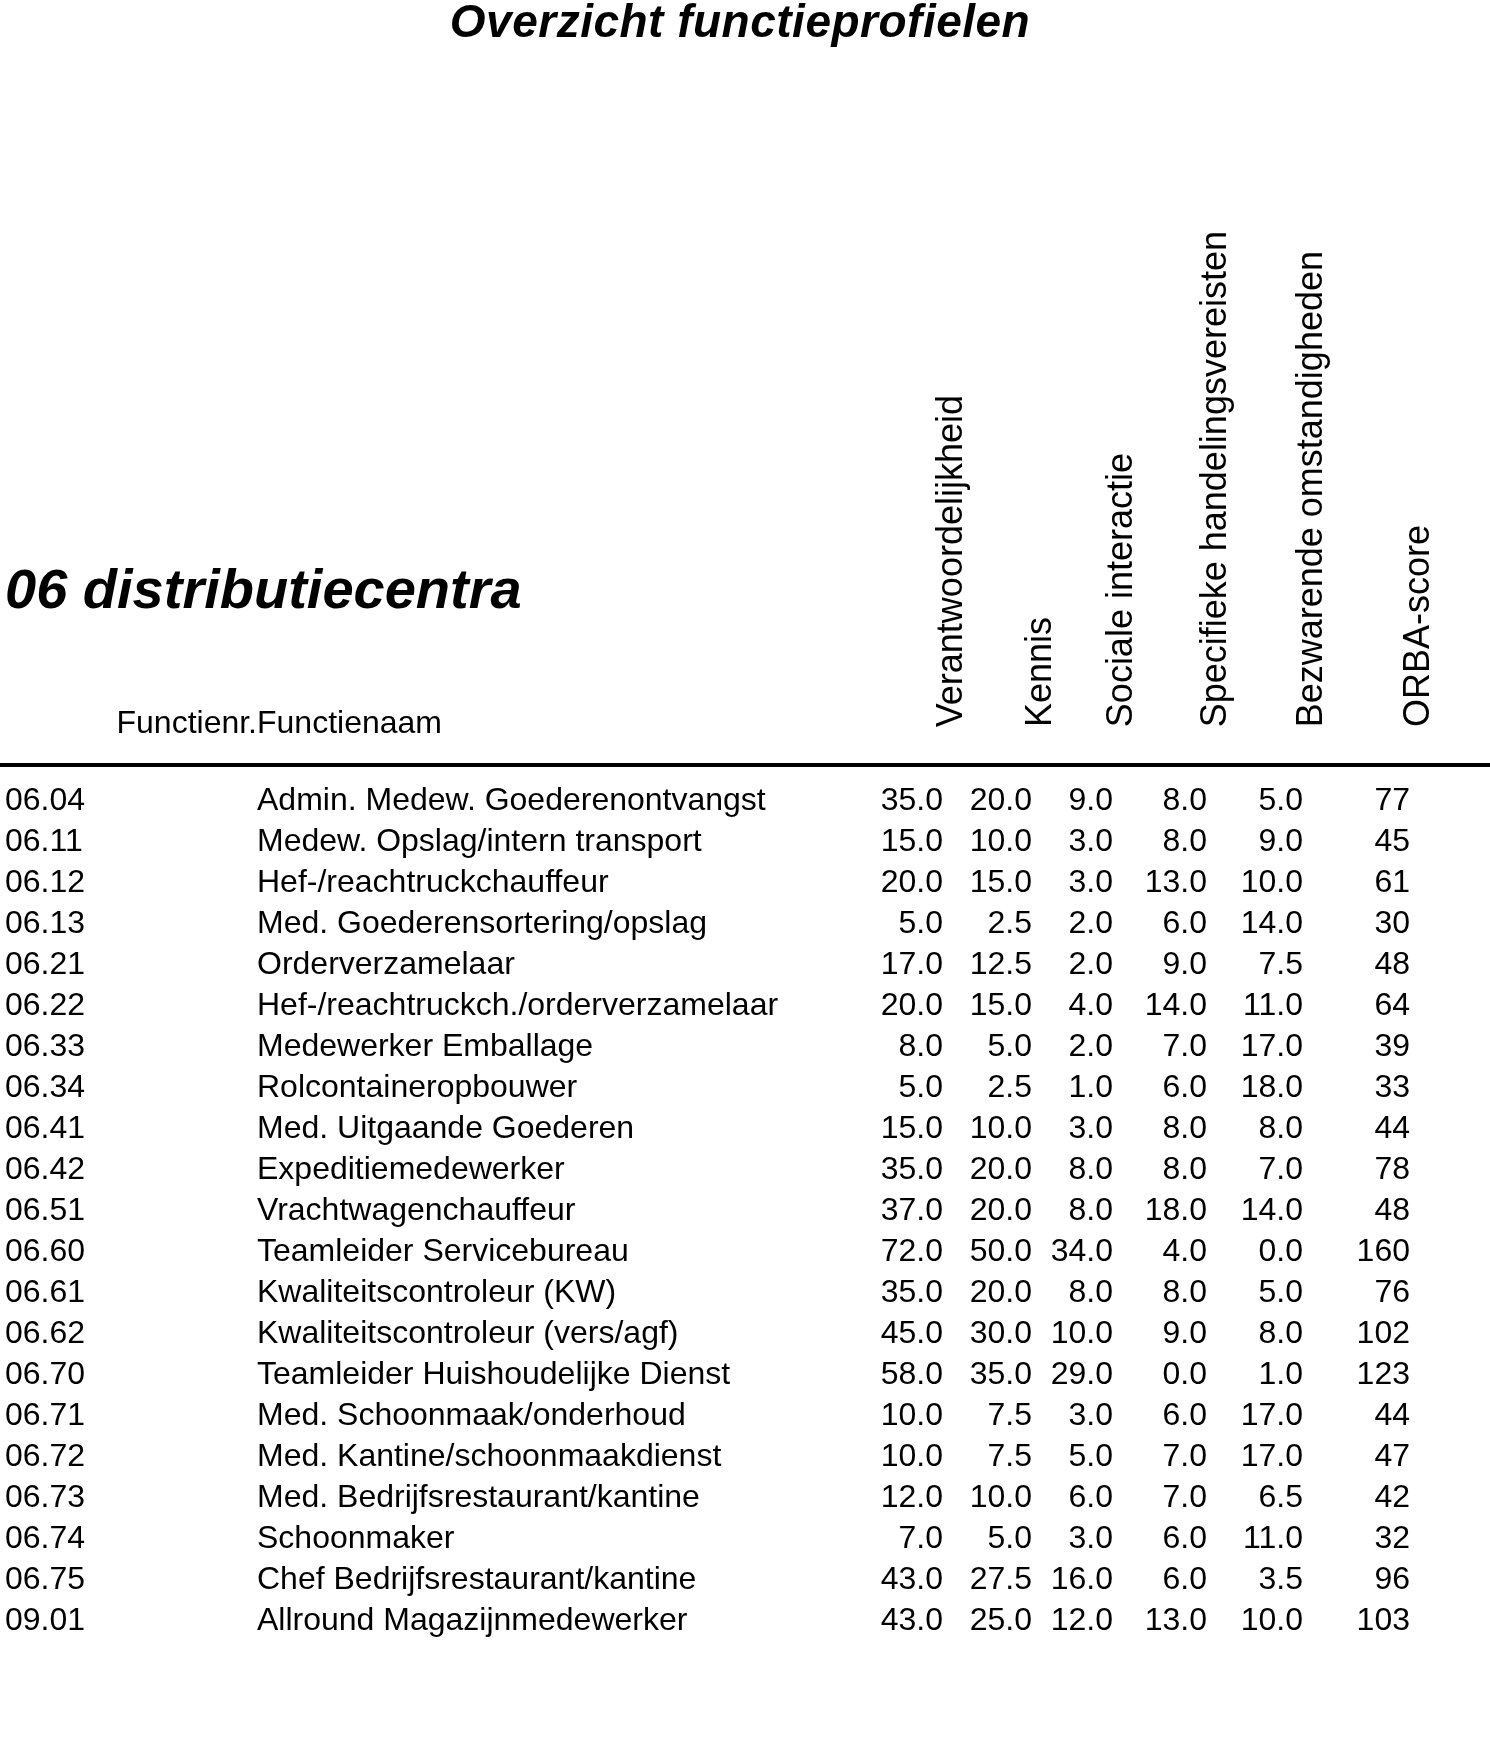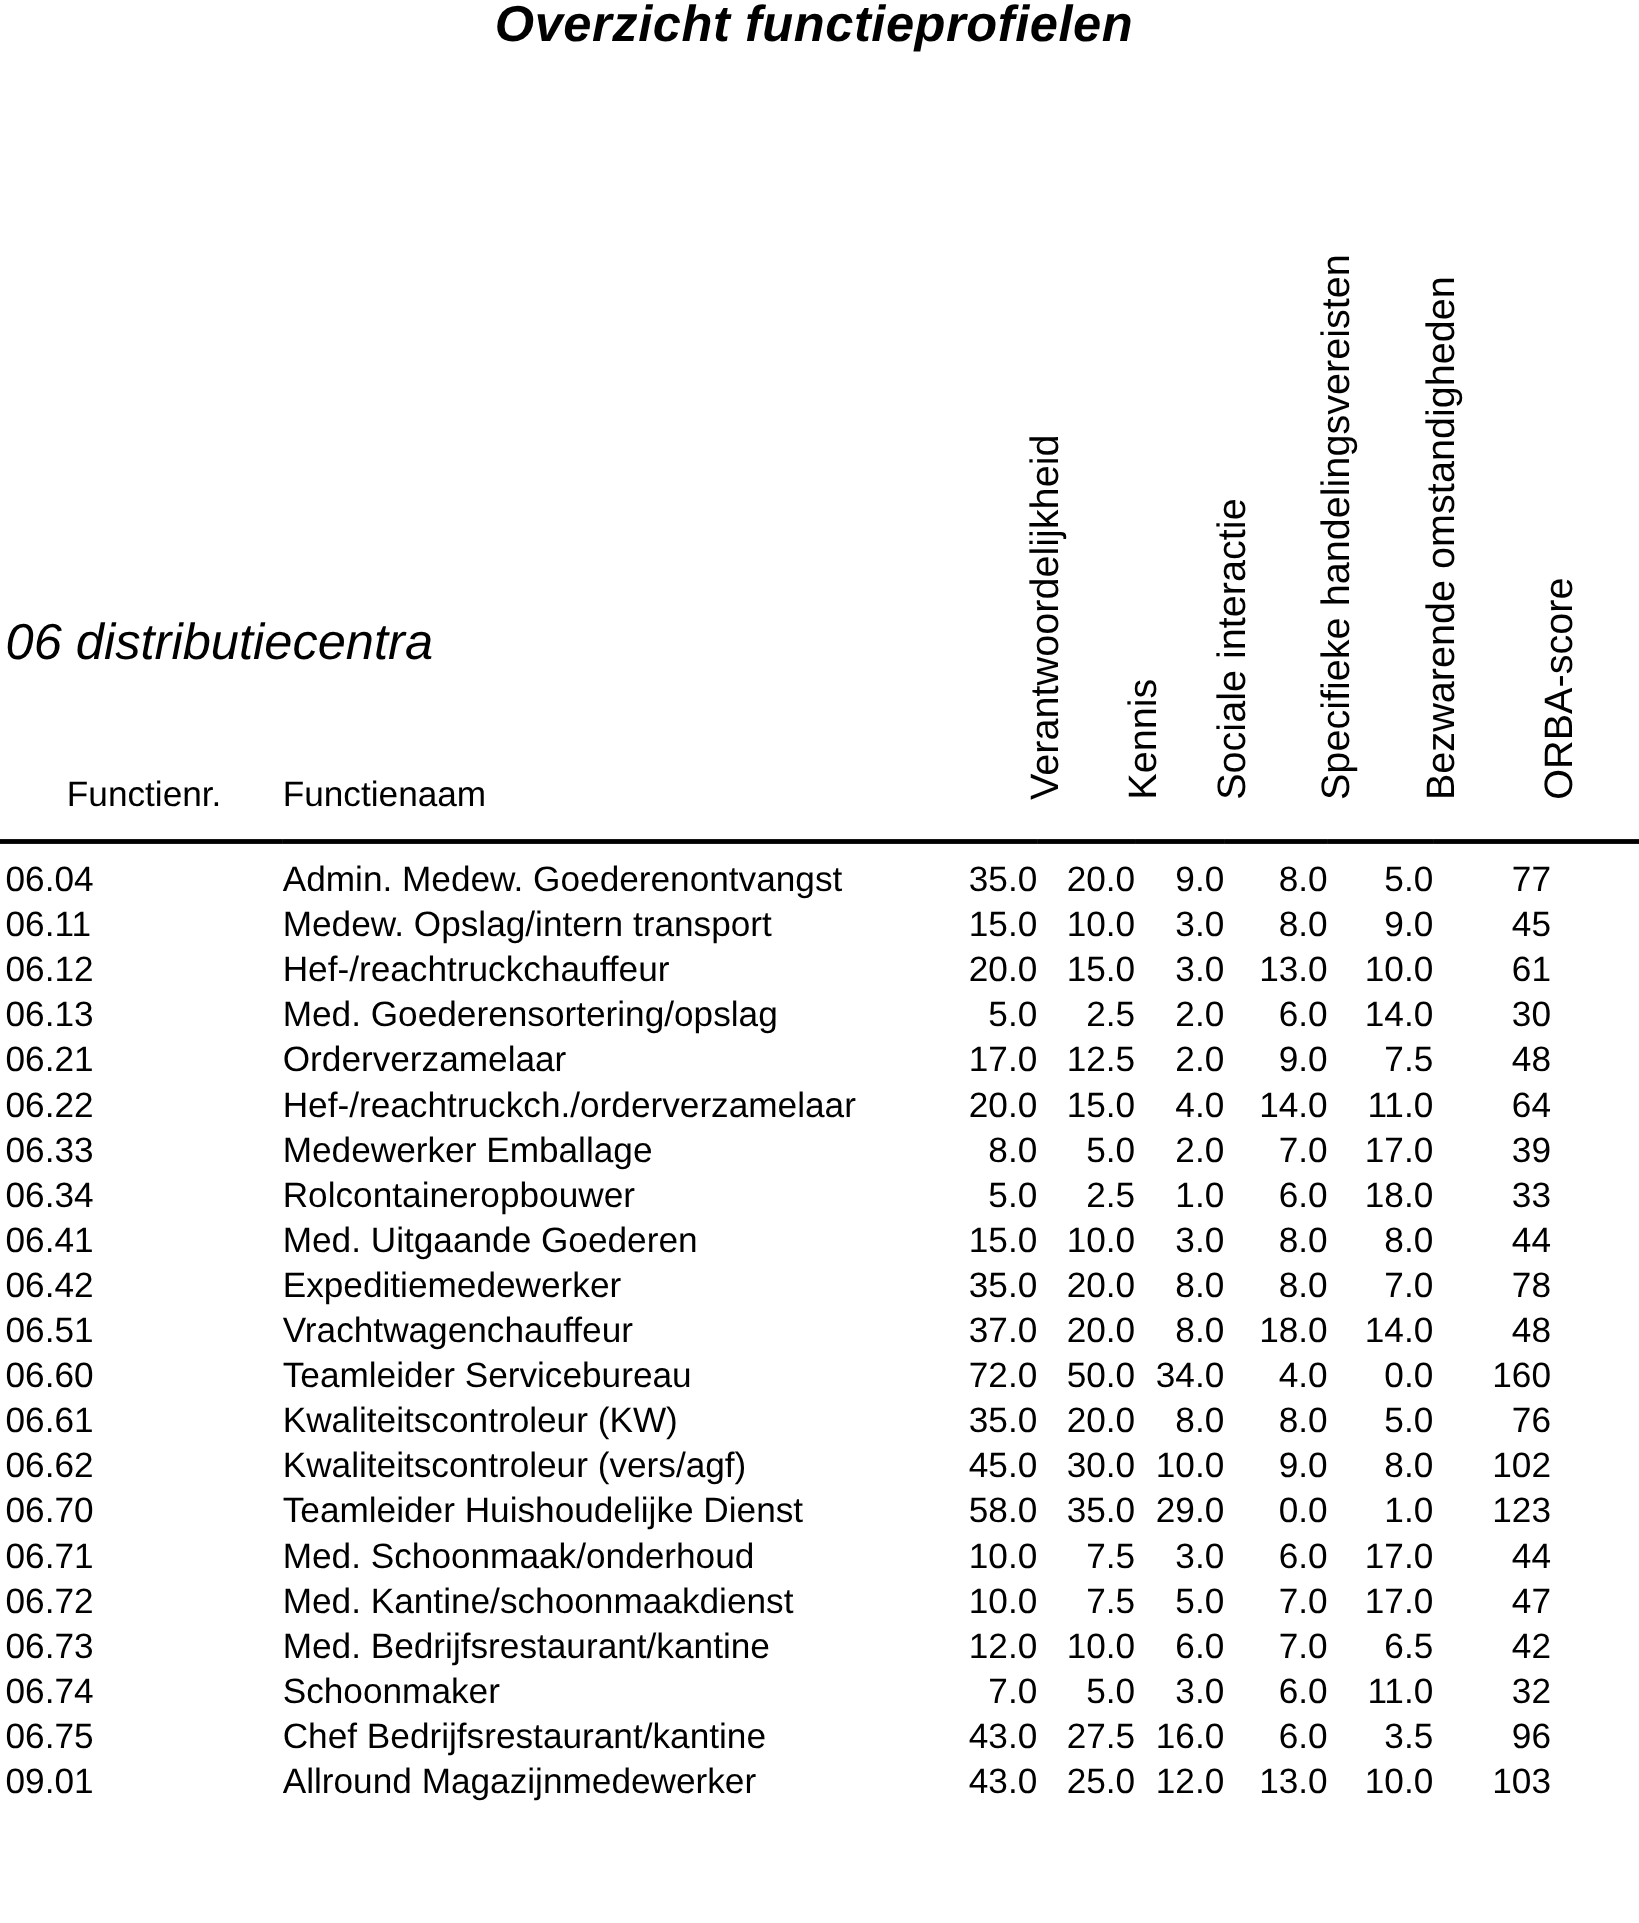--- a/index.html
+++ b/index.html
@@ -24,43 +24,43 @@
     text-align: center;
     font-size: 46px;
     font-weight: bold;
     font-style: italic;
     letter-spacing: 0.5px;
   }
   .section-title {
     position: absolute;
     top: 556px;
     left: 5px;
-    font-size: 46px;
-    font-weight: normal;
+    font-size: 56px;
+    font-weight: bold;
     font-style: italic;
   }
   table.profiles {
     position: absolute;
     top: 0;
     left: 0;
     width: 1490px;
     border-collapse: collapse;
     table-layout: fixed;
     font-size: 32px;
   }
   thead th {
     height: 741px;
     border-bottom: 4px solid #000000;
     vertical-align: bottom;
     font-weight: normal;
     padding: 0;
     position: relative;
   }
   th.c-nr-h {
-    text-align: center;
+    text-align: right;
     padding-left: 5px;
     padding-bottom: 22px;
   }
   th.c-naam-h {
     text-align: left;
     padding-bottom: 22px;
     margin-top: 12px;
   }
   .rotlbl {
     position: absolute;

